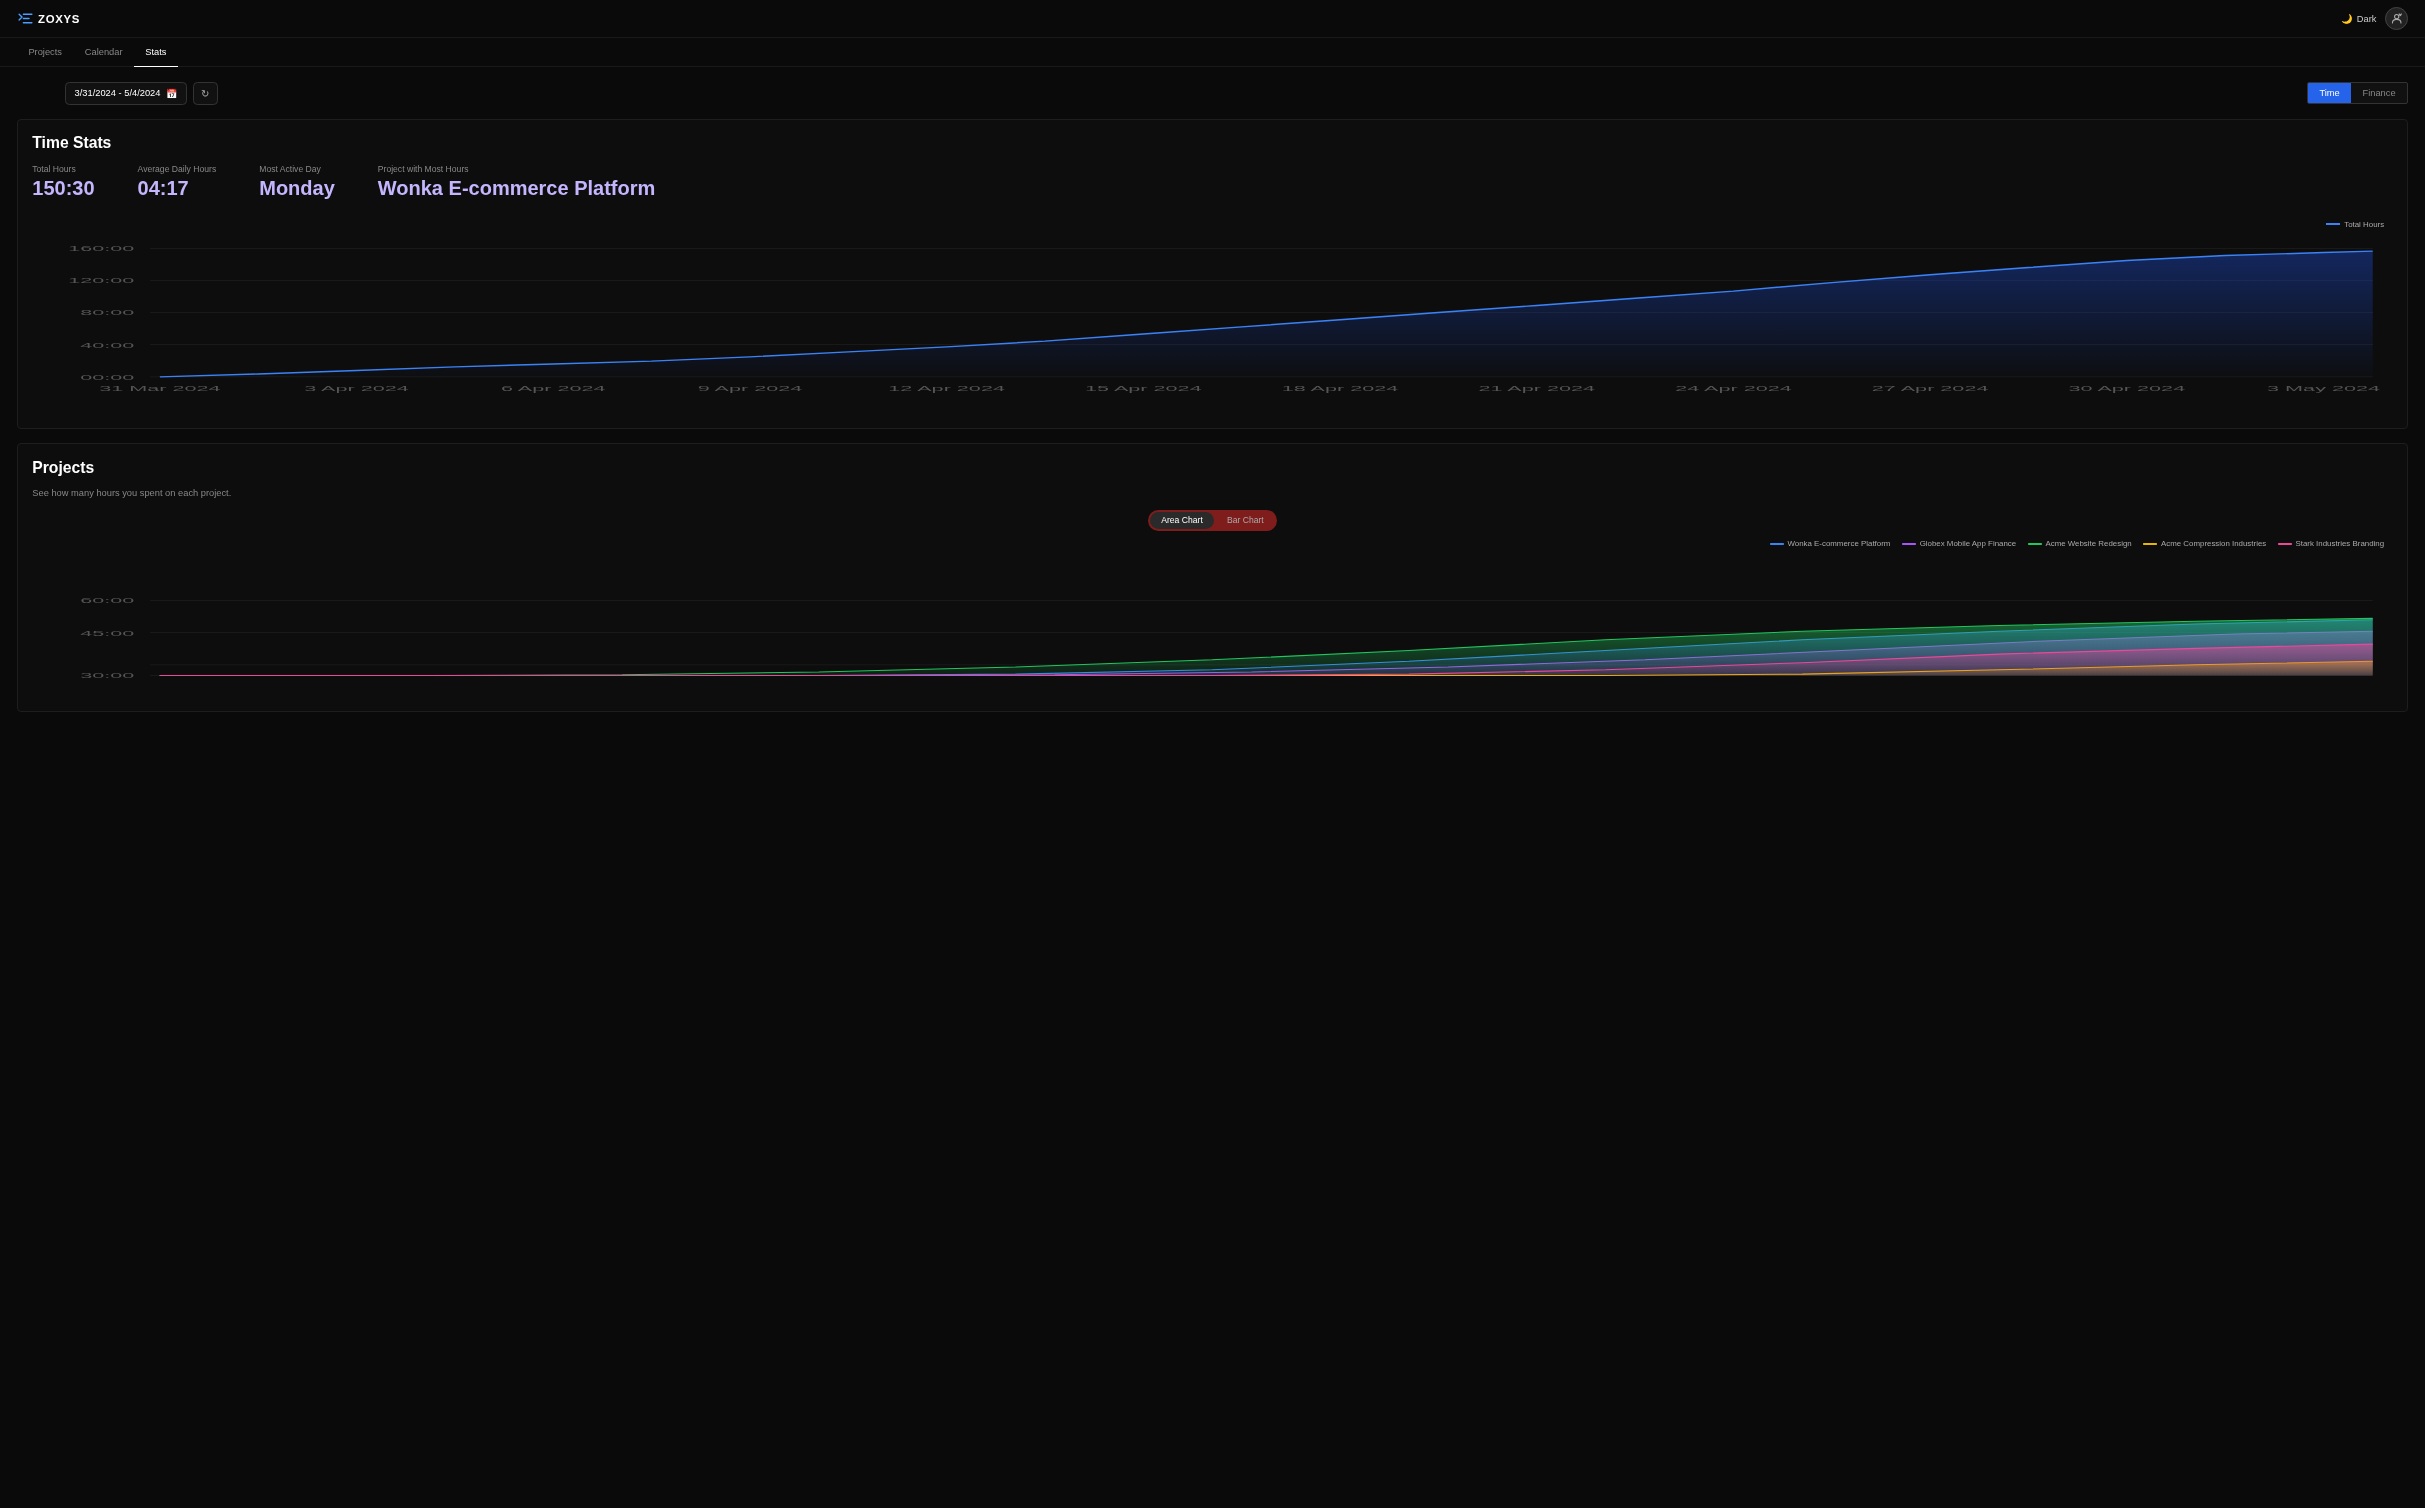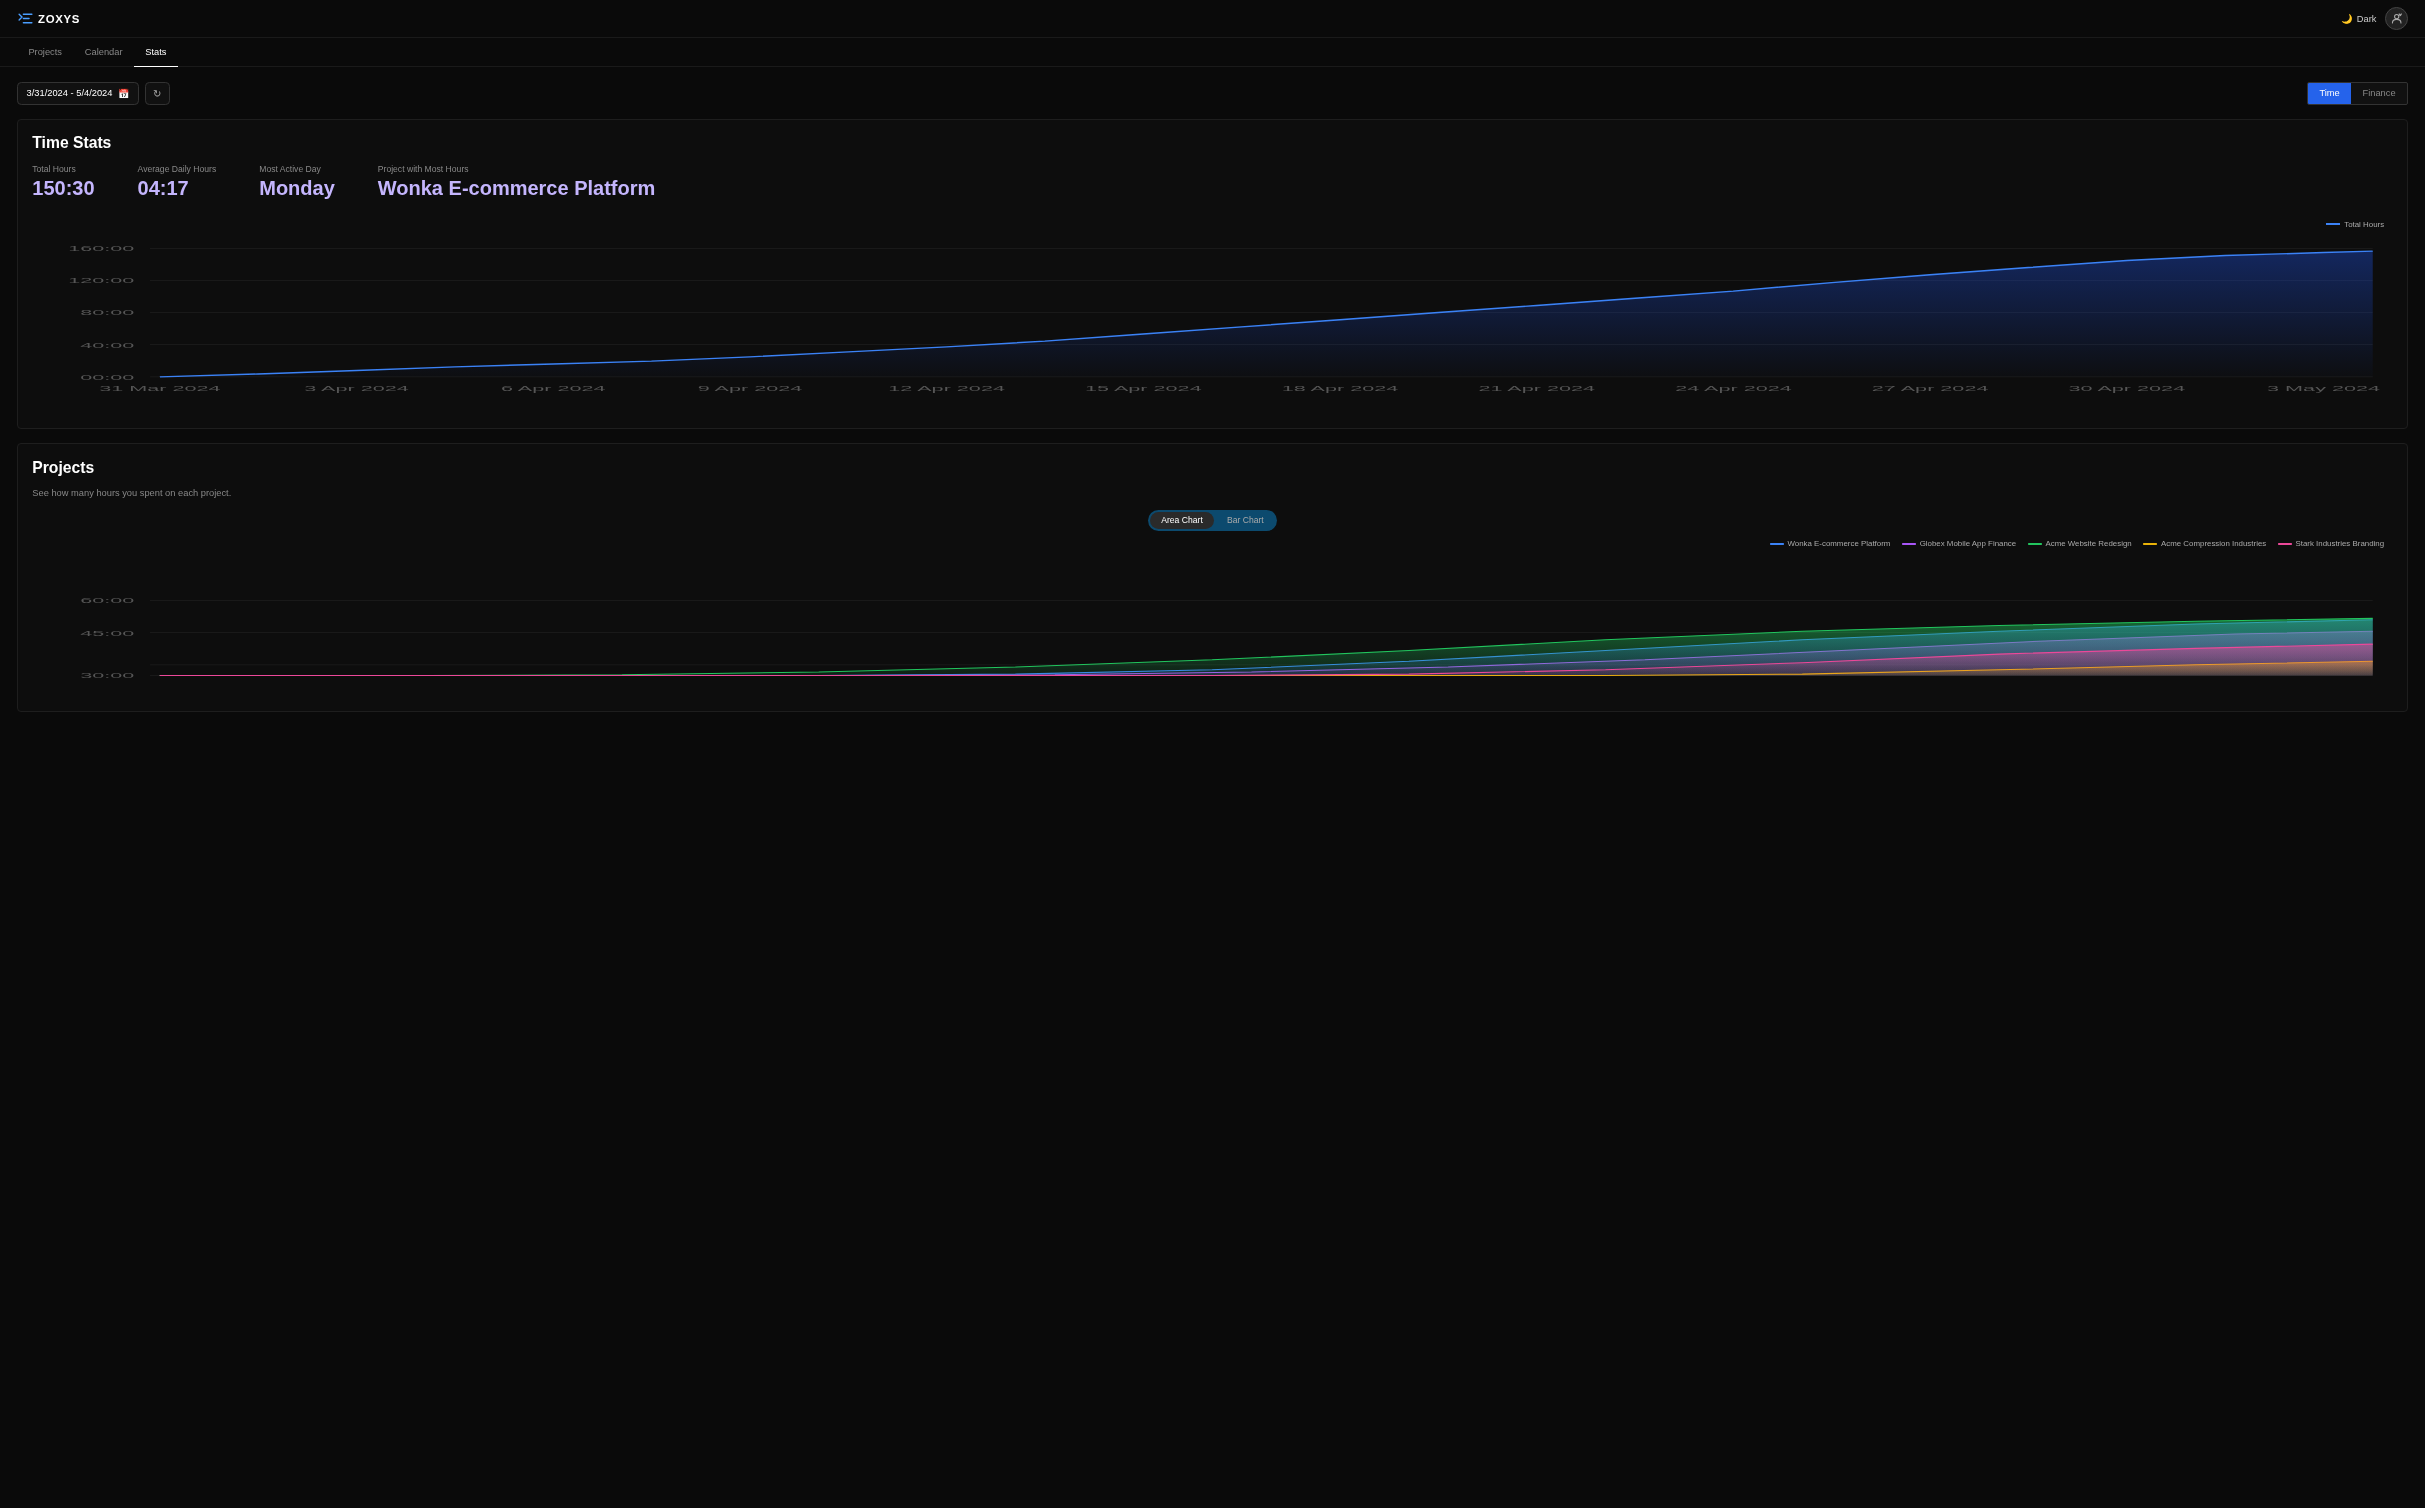--- a/index.html
+++ b/index.html
@@ -80,22 +80,24 @@
     }
 
     
     .main {
       padding: 14.3px 17px;
     }
 
     
     .toolbar {
       display: flex;
+      align-items: center;
       justify-content: space-between;
       margin-bottom: 14.3px;
+      margin-left: 48px;
     }
     .date-range {
       display: flex;
       align-items: center;
       gap: 5.7px;
     }
     .date-range-input {
       display: flex;
       align-items: center;
       gap: 5.7px;
@@ -205,21 +207,21 @@
     }
 
     
     .chart-type-toggle {
       display: flex;
       justify-content: center;
       margin-bottom: 8.6px;
     }
     .chart-type-inner {
       display: flex;
-      background: #0c4a6e;
+      background: #7f1d1d;
       border-radius: 14.3px;
       padding: 2.1px;
       gap: 1.4px;
     }
     .chart-type-btn {
       padding: 3.6px 11.4px;
       border-radius: 11.4px;
       font-size: 8.6px;
       cursor: pointer;
       border: none;

